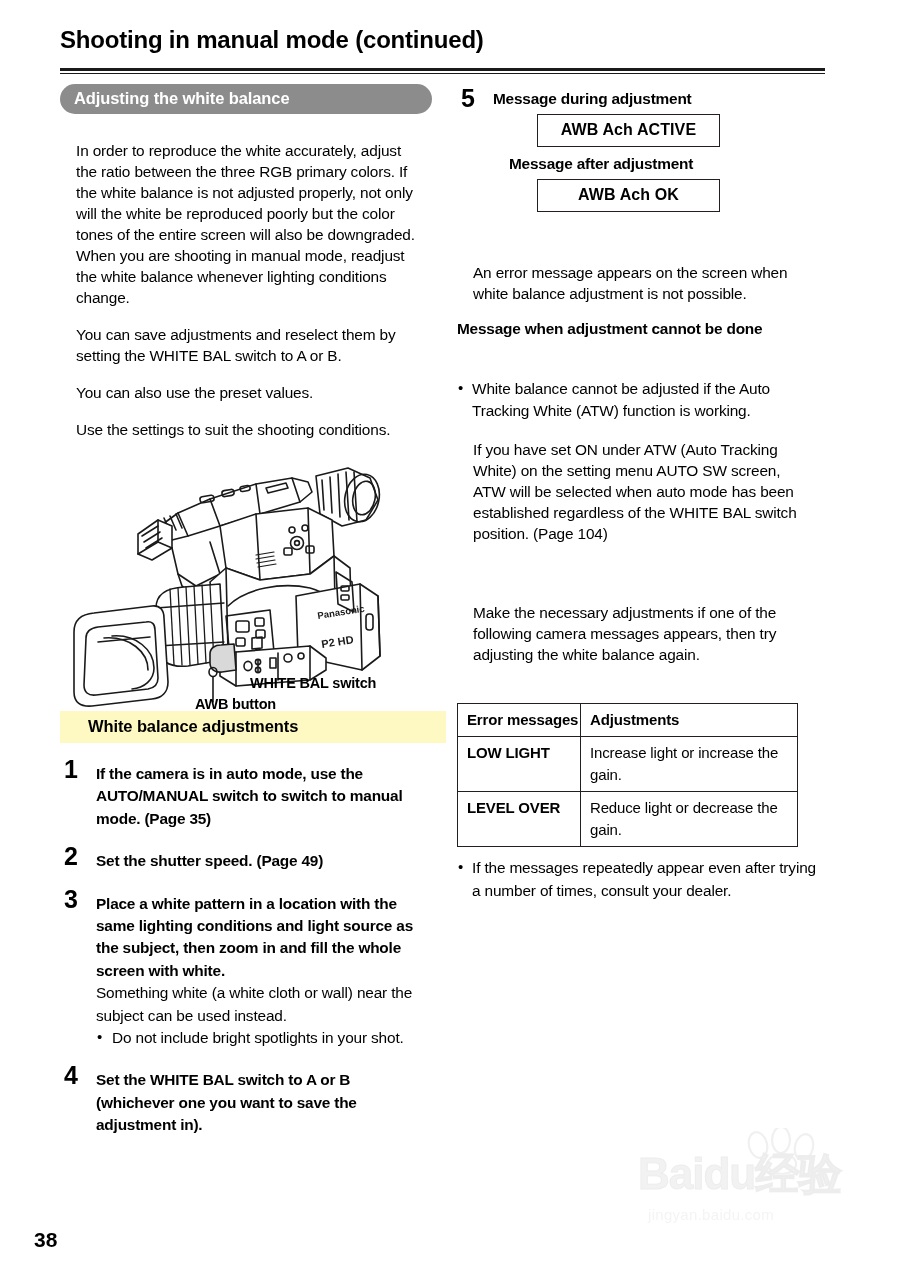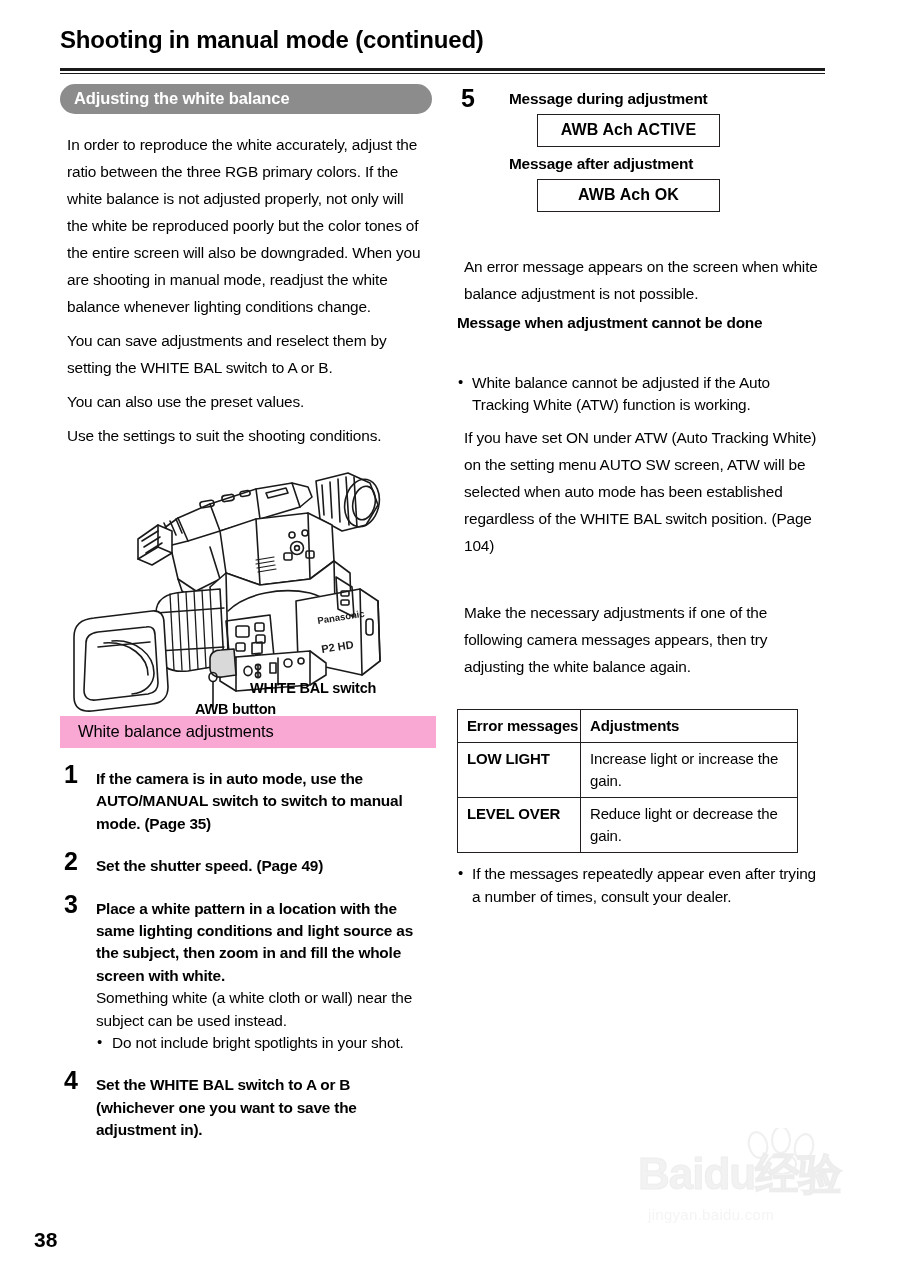--- a/index.html
+++ b/index.html
@@ -75,34 +75,34 @@
     color: #ffffff;
     font-size: 16.5px;
     font-weight: bold;
     padding: 5px 0 6px 14px;
     width: 358px;
     box-sizing: content-box;
     letter-spacing: -0.1px;
     border-radius: 15px;
   }
   .bar-light {
-    background: #f9a8d4;
+    background: #fef9c3;
     color: #000000;
     font-size: 16.5px;
-    font-weight: normal;
-    padding: 6px 0 7px 18px;
+    font-weight: bold;
+    padding: 6px 0 7px 28px;
     width: 358px;
     letter-spacing: -0.1px;
   }
 
   
   p.body {
-    margin: 7px;
+    margin: 16px;
     font-size: 15.4px;
-    line-height: 27px;
+    line-height: 21px;
     letter-spacing: -0.15px;
   }
   .gap-s { height: 10px; }
   .gap-m { height: 18px; }
   .gap-l { height: 26px; }
 
   
   .step {
     position: relative;
     padding-left: 36px;
@@ -422,21 +422,21 @@
       <div class="num">4</div>
       <div class="head">Set the WHITE BAL switch to A or B (whichever one you want to save the adjustment in).</div>
     </div>
 
   </div>
 
   <div class="col-right">
 
     <div class="step" style="margin-top:0;">
       <div class="num" style="top:-4px;">5</div>
-      <div class="msg-label" style="margin-left:16px;">Message during adjustment</div>
+      <div class="msg-label" style="">Message during adjustment</div>
       <div class="msg-box">AWB Ach ACTIVE</div>
       <div class="msg-label" style="margin-left:16px;margin-top:4px;">Message after adjustment</div>
       <div class="msg-box">AWB Ach OK</div>
     </div>
 
     <div class="gap-l"></div>
 
     <p class="body">An error message appears on the screen when white balance adjustment is not possible.</p>
     <div class="msg-label">Message when adjustment cannot be done</div>
 

